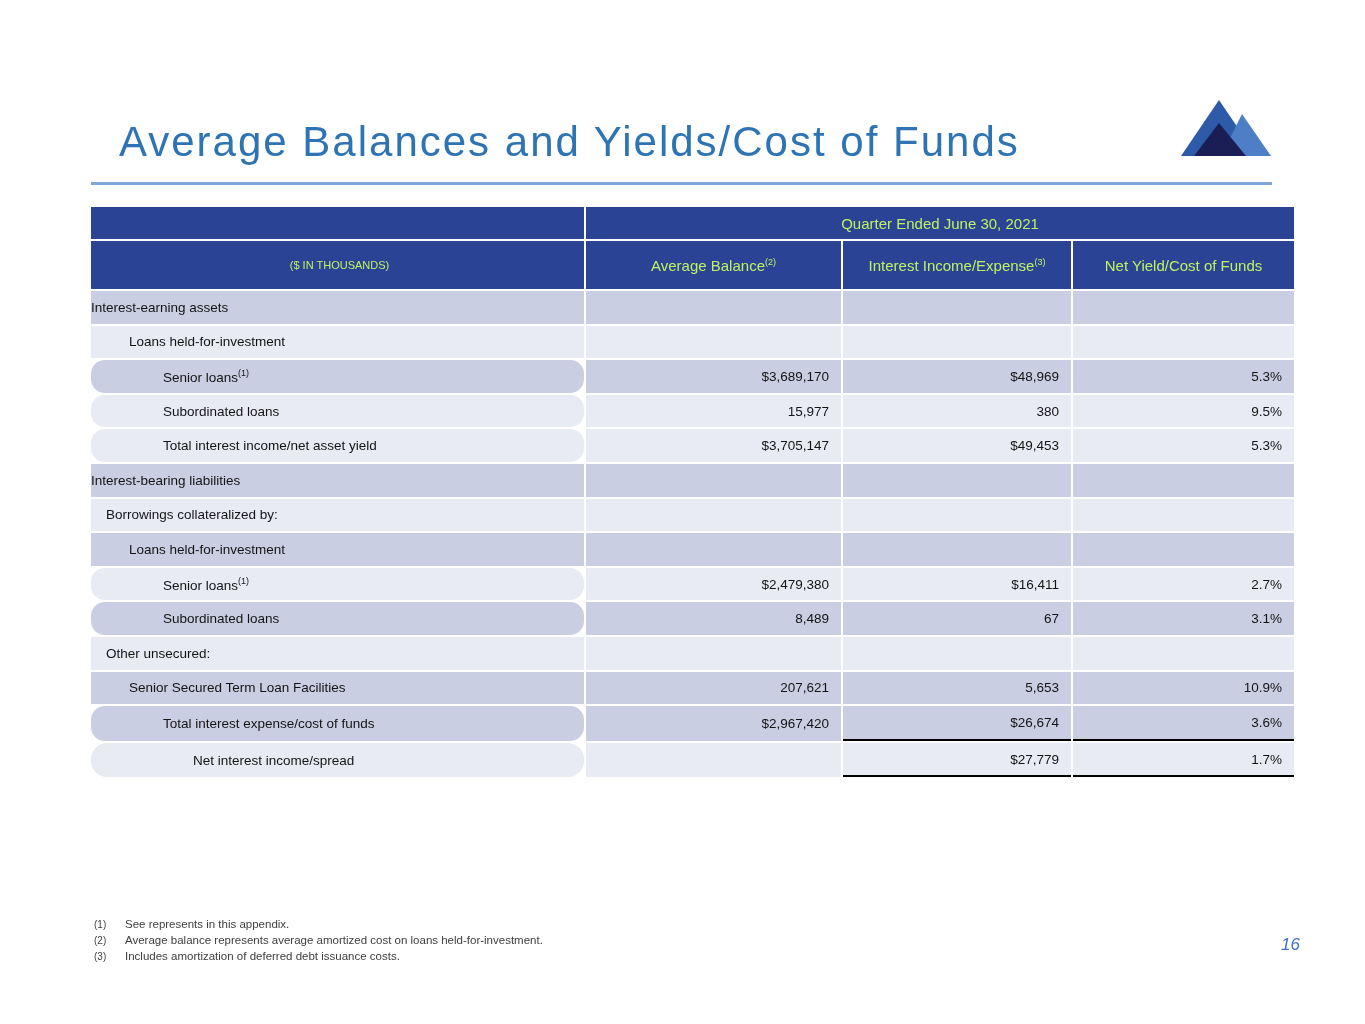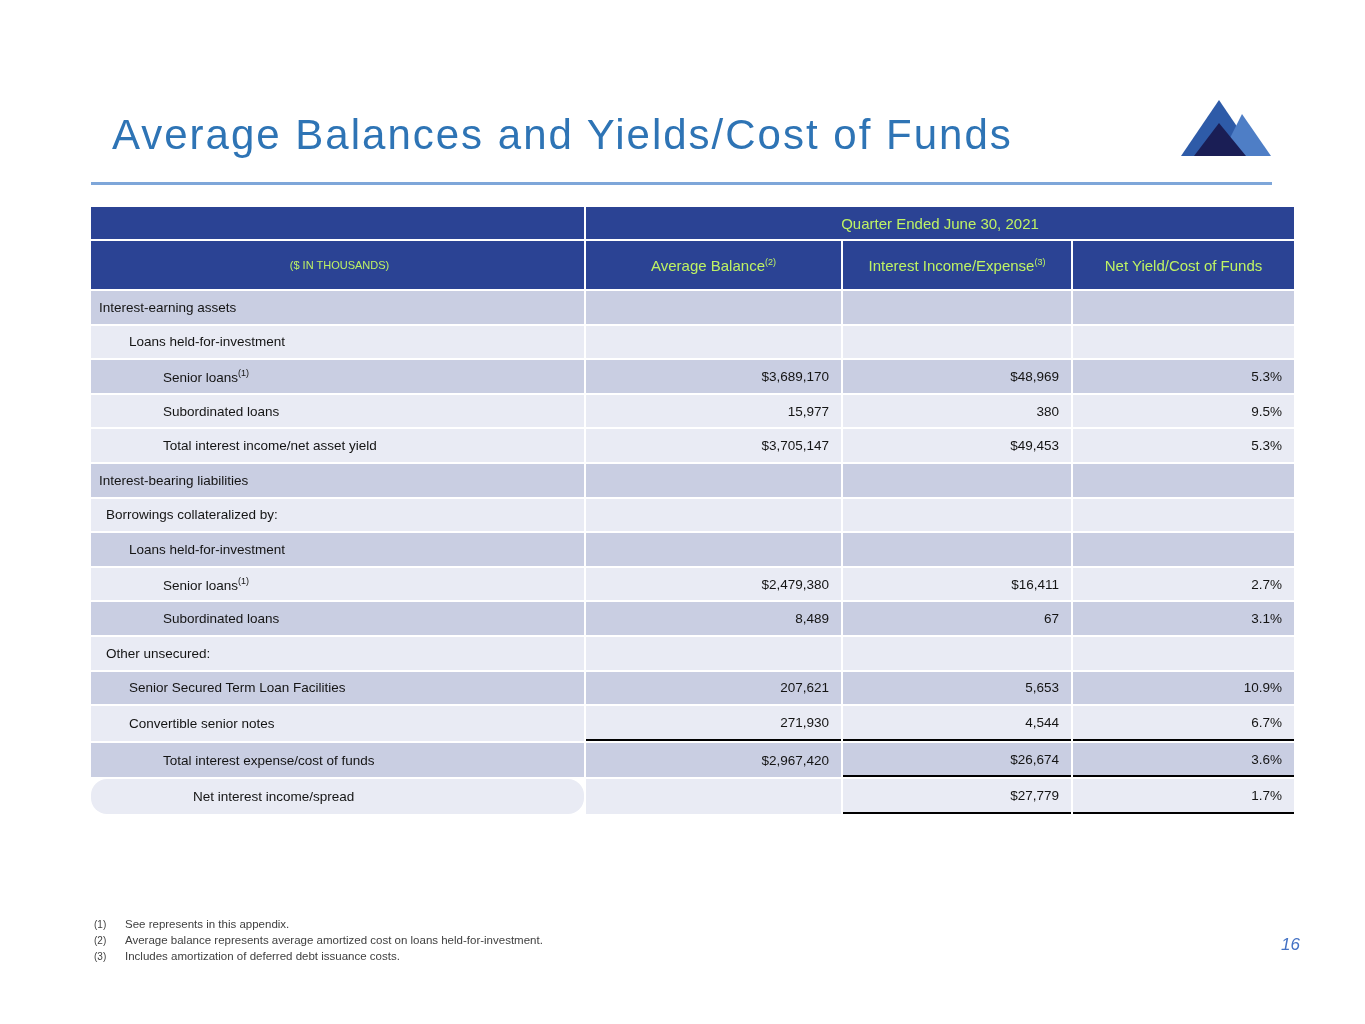--- a/index.html
+++ b/index.html
@@ -3,21 +3,21 @@
 <meta charset="utf-8">
 <style>
   html,body { margin:0; padding:0; background:#ffffff; }
   .slide {
     position:relative; width:1365px; height:1024px; background:#fff;
     overflow:hidden; font-family:"Liberation Sans", sans-serif;
   }
 
   
   .title {
-    position:absolute; left:103px; top:102px; margin:9px;
+    position:absolute; left:103px; top:102px; margin:16px;
     font-size:42px; font-weight:400; letter-spacing:2px;
     color:var(--title-text,#2E74B5); white-space:nowrap;
   }
   .title-rule {
     position:absolute; left:91px; top:182px; width:1181px; height:3px;
     background:var(--title-rule,#7EA6D9);
   }
   .logo { position:absolute; left:1179px; top:98px; width:94px; height:60px; }
 
   
@@ -37,24 +37,24 @@
 
   tbody td {
     height:30.6px; font-size:13.5px; color:var(--body-text,#141414);
     vertical-align:middle;
   }
   tr.dark  td { background:var(--row-dark-bg,#C9CEE2); }
   tr.light td { background:var(--row-light-bg,#E9EBF4); }
   td.label { text-align:left; }
   td.label sup { font-size:9px; }
   td.val   { text-align:right; padding-right:12px; }
-  td.ind0 { padding-left:8px; }
+  td.ind0 { padding-left:0; }
   td.ind1 { padding-left:15px; }
   td.ind2 { padding-left:38px; }
-  td.ind3 { padding-left:72px; }
+  td.ind3 { padding-left:72px;border-radius:14px; }
   td.ind4 { padding-left:102px;border-radius:16px; }
   td.rule { border-bottom:2.5px solid var(--total-rule,#000); }
 
   
   .footnotes { position:absolute; left:94px; top:918px; color:var(--footnote-text,#404040); }
   .fn { display:flex; align-items:baseline; height:16px; }
   .fn-num  { width:31px; font-size:10px; }
   .fn-text { font-size:11.5px; }
 
   .page-num {
@@ -162,26 +162,20 @@
           <td class="val"></td>
           <td class="val"></td>
           <td class="val"></td>
         </tr>
         <tr class="dark">
           <td class="label ind2">Senior Secured Term Loan Facilities</td>
           <td class="val">207,621</td>
           <td class="val">5,653</td>
           <td class="val">10.9%</td>
         </tr>
-        <tr class="light">
-          <td class="label ind2">Convertible senior notes</td>
-          <td class="val rule">271,930</td>
-          <td class="val rule">4,544</td>
-          <td class="val rule">6.7%</td>
-        </tr>
         <tr class="dark">
           <td class="label ind3">Total interest expense/cost of funds</td>
           <td class="val">$2,967,420</td>
           <td class="val rule">$26,674</td>
           <td class="val rule">3.6%</td>
         </tr>
         <tr class="light">
           <td class="label ind4">Net interest income/spread</td>
           <td class="val"></td>
           <td class="val rule">$27,779</td>

